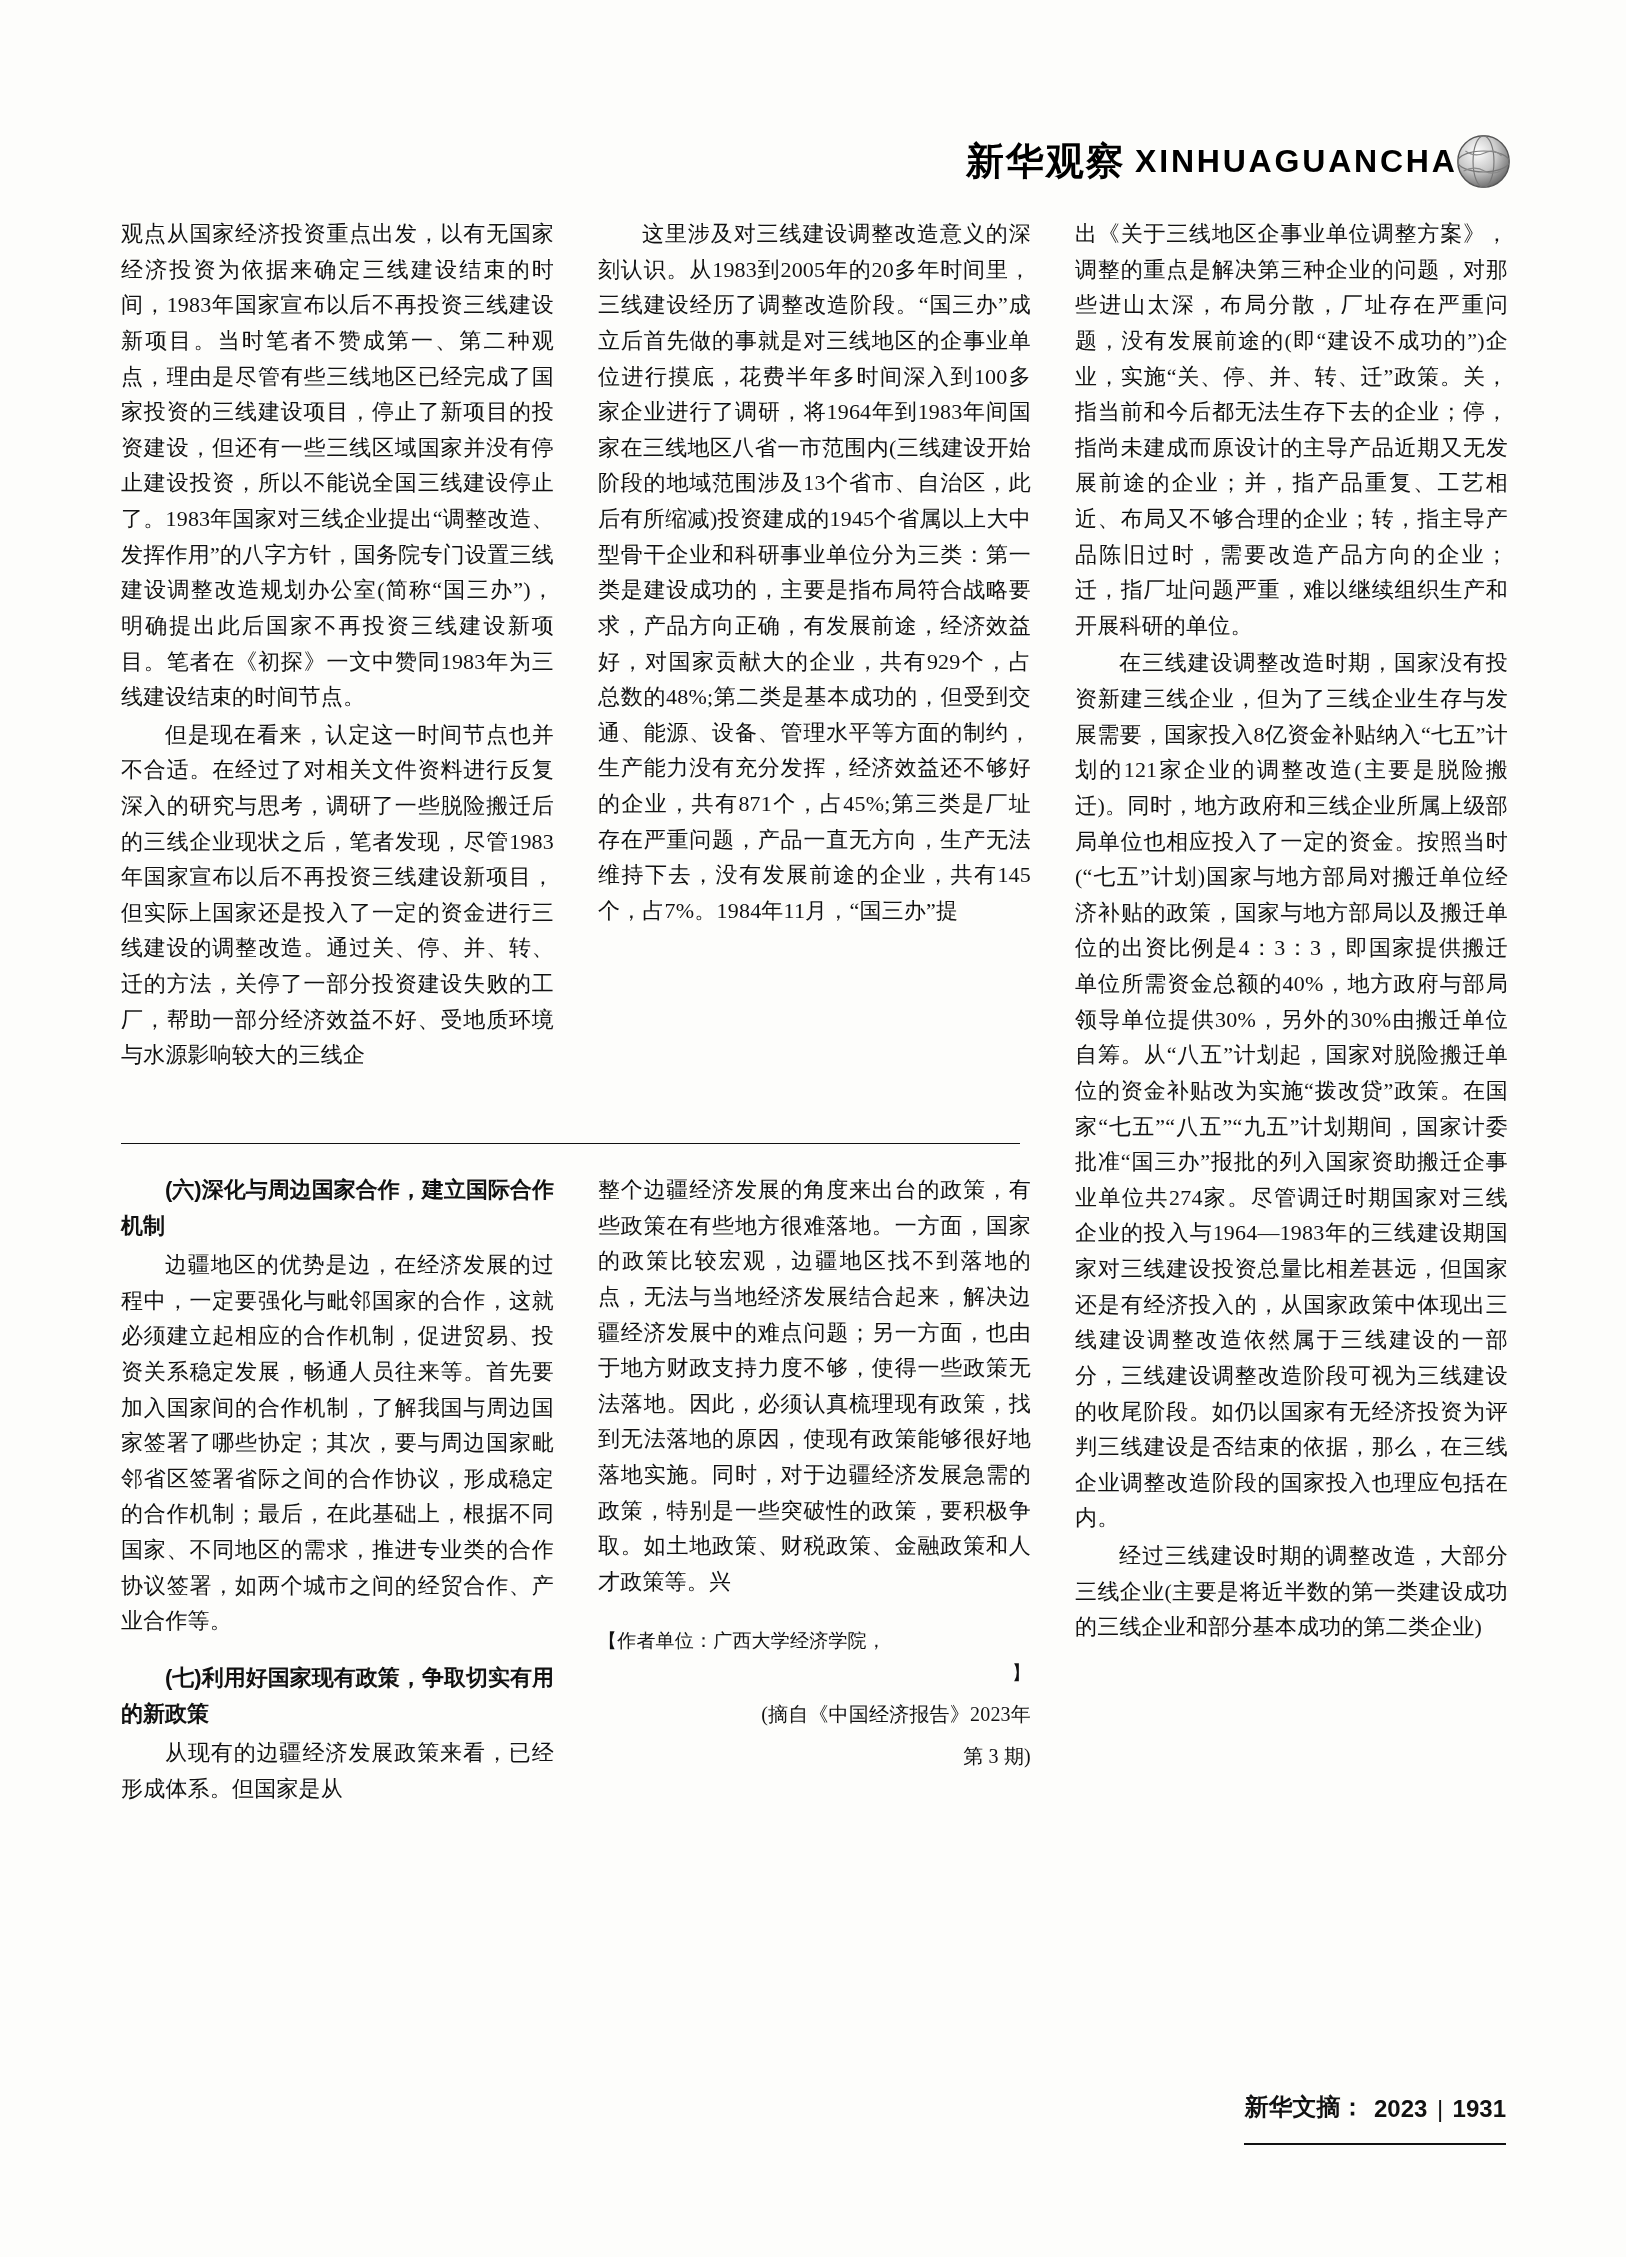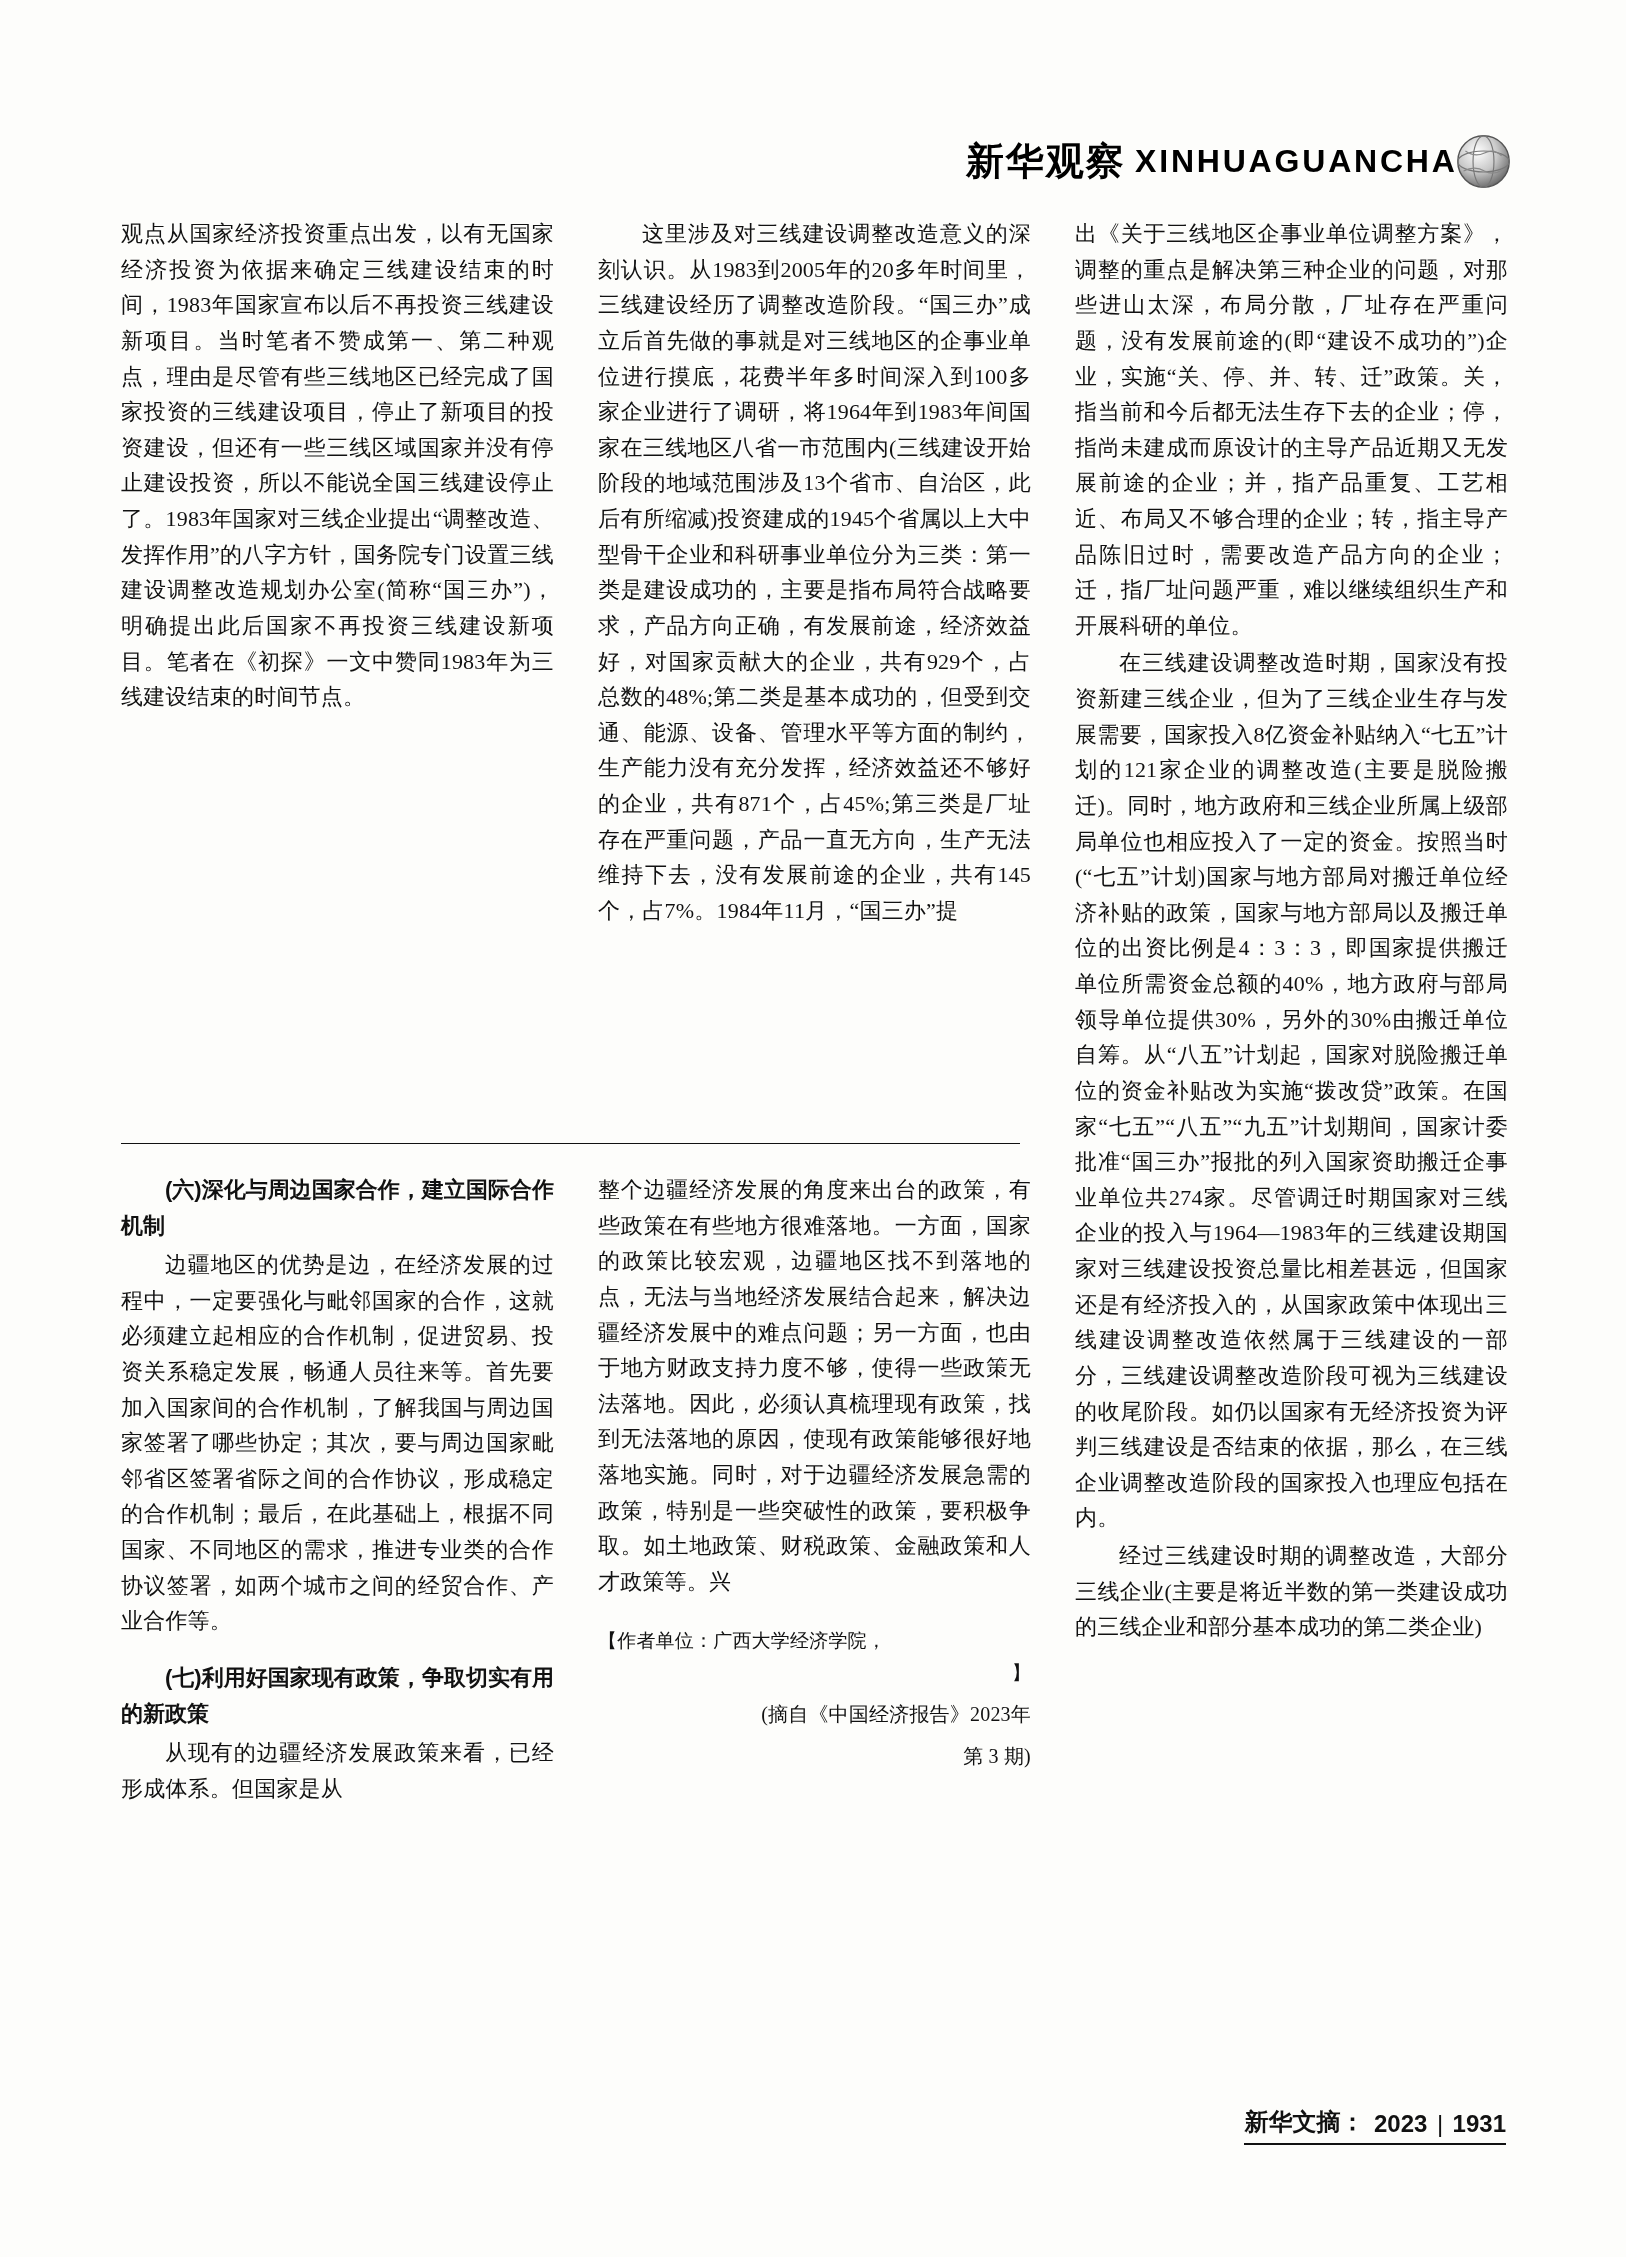--- a/index.html
+++ b/index.html
@@ -128,21 +128,21 @@
     position: absolute;
     right: 121px;
     bottom: 112px;
     display: flex;
     align-items: flex-end;
     gap: 9.5px;
     font-family: "Liberation Sans", sans-serif;
     font-weight: bold;
     font-size: 24px;
     border-bottom: 2.8px solid #111;
-    padding-bottom: 5px;
+    padding-bottom: 20px;
   }
   .footer .sep {
     font-weight: normal;
   }
 </style>
 </head>
 <body>
 
 <div class="page">
 
@@ -163,20 +163,21 @@
         <ellipse cx="31" cy="31" rx="11" ry="27" fill="none" stroke="#777" stroke-width="1.2"></ellipse>
         <path d="M12 20 q10 7 20 2 q10 -5 18 3" fill="none" stroke="#888" stroke-width="1.2"></path>
         <path d="M10 41 q12 -6 22 0 q9 5 19 -1" fill="none" stroke="#888" stroke-width="1.2"></path>
       </svg>
     </span>
   </div>
 
   <div class="columns">
     <div class="col">
       <p>观点从国家经济投资重点出发，以有无国家经济投资为依据来确定三线建设结束的时间，1983年国家宣布以后不再投资三线建设新项目。当时笔者不赞成第一、第二种观点，理由是尽管有些三线地区已经完成了国家投资的三线建设项目，停止了新项目的投资建设，但还有一些三线区域国家并没有停止建设投资，所以不能说全国三线建设停止了。1983年国家对三线企业提出“调整改造、发挥作用”的八字方针，国务院专门设置三线建设调整改造规划办公室(简称“国三办”)，明确提出此后国家不再投资三线建设新项目。笔者在《初探》一文中赞同1983年为三线建设结束的时间节点。</p>
+      <p class="indent">但是现在看来，认定这一时间节点也并不合适。在经过了对相关文件资料进行反复深入的研究与思考，调研了一些脱险搬迁后的三线企业现状之后，笔者发现，尽管1983年国家宣布以后不再投资三线建设新项目，但实际上国家还是投入了一定的资金进行三线建设的调整改造。通过关、停、并、转、迁的方法，关停了一部分投资建设失败的工厂，帮助一部分经济效益不好、受地质环境与水源影响较大的三线企</p>
     </div>
     <div class="col">
       <p class="indent">这里涉及对三线建设调整改造意义的深刻认识。从1983到2005年的20多年时间里，三线建设经历了调整改造阶段。“国三办”成立后首先做的事就是对三线地区的企事业单位进行摸底，花费半年多时间深入到100多家企业进行了调研，将1964年到1983年间国家在三线地区八省一市范围内(三线建设开始阶段的地域范围涉及13个省市、自治区，此后有所缩减)投资建成的1945个省属以上大中型骨干企业和科研事业单位分为三类：第一类是建设成功的，主要是指布局符合战略要求，产品方向正确，有发展前途，经济效益好，对国家贡献大的企业，共有929个，占总数的48%;第二类是基本成功的，但受到交通、能源、设备、管理水平等方面的制约，生产能力没有充分发挥，经济效益还不够好的企业，共有871个，占45%;第三类是厂址存在严重问题，产品一直无方向，生产无法维持下去，没有发展前途的企业，共有145个，占7%。1984年11月，“国三办”提</p>
     </div>
     <div class="col">
       <p>出《关于三线地区企事业单位调整方案》，调整的重点是解决第三种企业的问题，对那些进山太深，布局分散，厂址存在严重问题，没有发展前途的(即“建设不成功的”)企业，实施“关、停、并、转、迁”政策。关，指当前和今后都无法生存下去的企业；停，指尚未建成而原设计的主导产品近期又无发展前途的企业；并，指产品重复、工艺相近、布局又不够合理的企业；转，指主导产品陈旧过时，需要改造产品方向的企业；迁，指厂址问题严重，难以继续组织生产和开展科研的单位。</p>
       <p class="indent">在三线建设调整改造时期，国家没有投资新建三线企业，但为了三线企业生存与发展需要，国家投入8亿资金补贴纳入“七五”计划的121家企业的调整改造(主要是脱险搬迁)。同时，地方政府和三线企业所属上级部局单位也相应投入了一定的资金。按照当时(“七五”计划)国家与地方部局对搬迁单位经济补贴的政策，国家与地方部局以及搬迁单位的出资比例是4：3：3，即国家提供搬迁单位所需资金总额的40%，地方政府与部局领导单位提供30%，另外的30%由搬迁单位自筹。从“八五”计划起，国家对脱险搬迁单位的资金补贴改为实施“拨改贷”政策。在国家“七五”“八五”“九五”计划期间，国家计委批准“国三办”报批的列入国家资助搬迁企事业单位共274家。尽管调迁时期国家对三线企业的投入与1964—1983年的三线建设期国家对三线建设投资总量比相差甚远，但国家还是有经济投入的，从国家政策中体现出三线建设调整改造依然属于三线建设的一部分，三线建设调整改造阶段可视为三线建设的收尾阶段。如仍以国家有无经济投资为评判三线建设是否结束的依据，那么，在三线企业调整改造阶段的国家投入也理应包括在内。</p>
       <p class="indent">经过三线建设时期的调整改造，大部分三线企业(主要是将近半数的第一类建设成功的三线企业和部分基本成功的第二类企业)</p>
     </div>
   </div>

